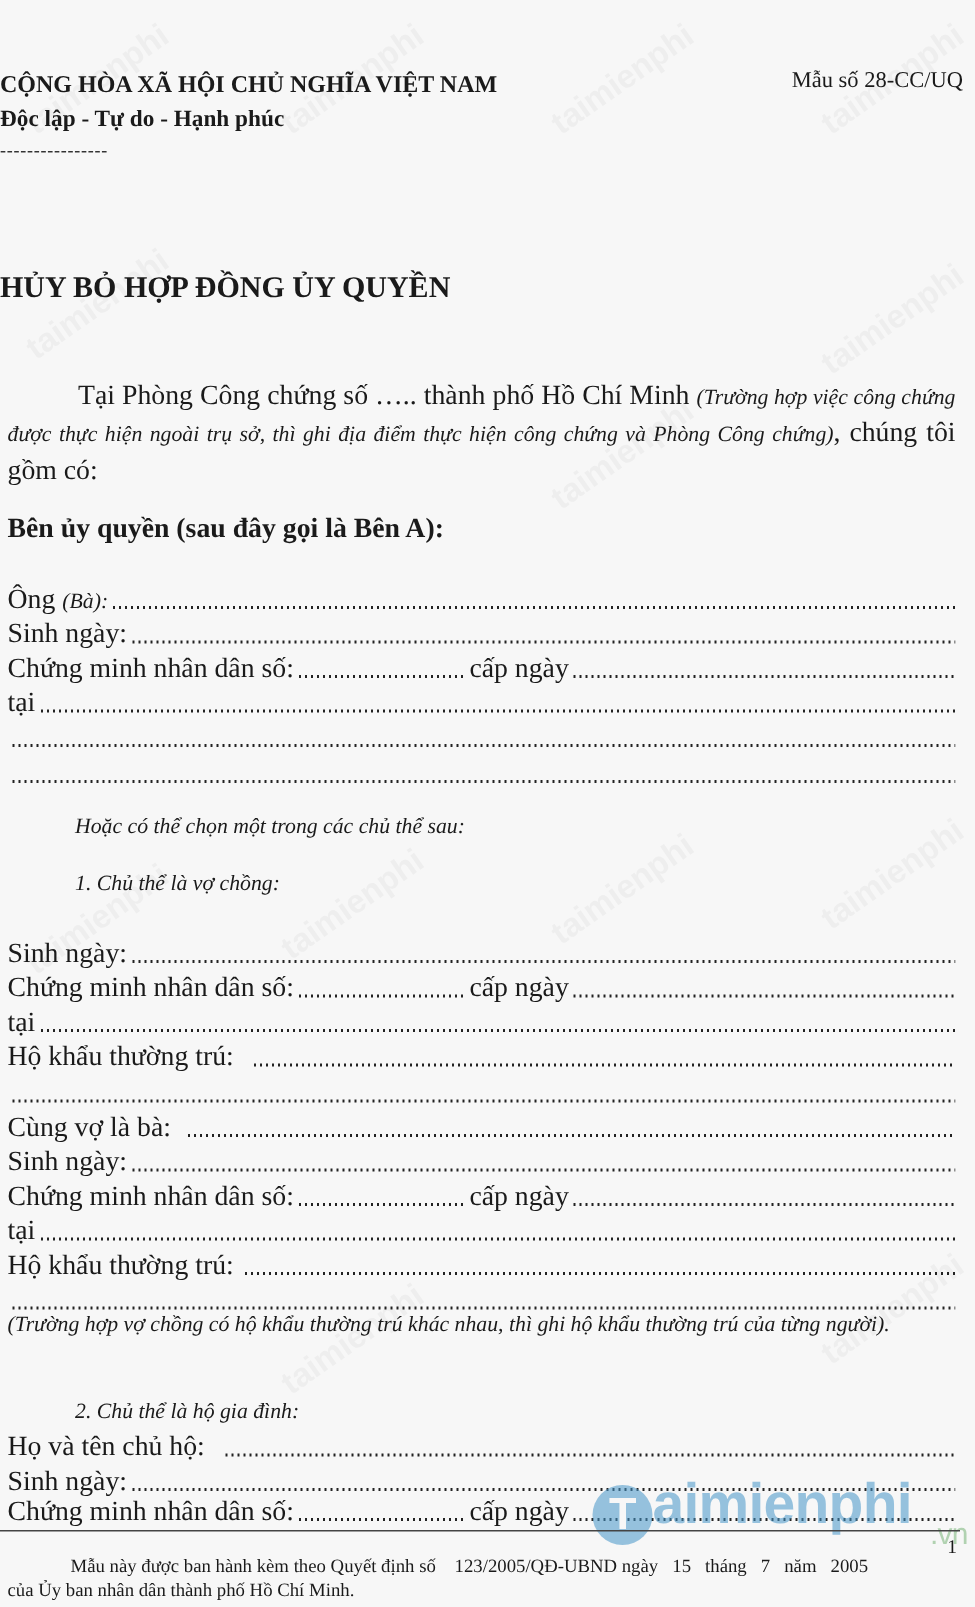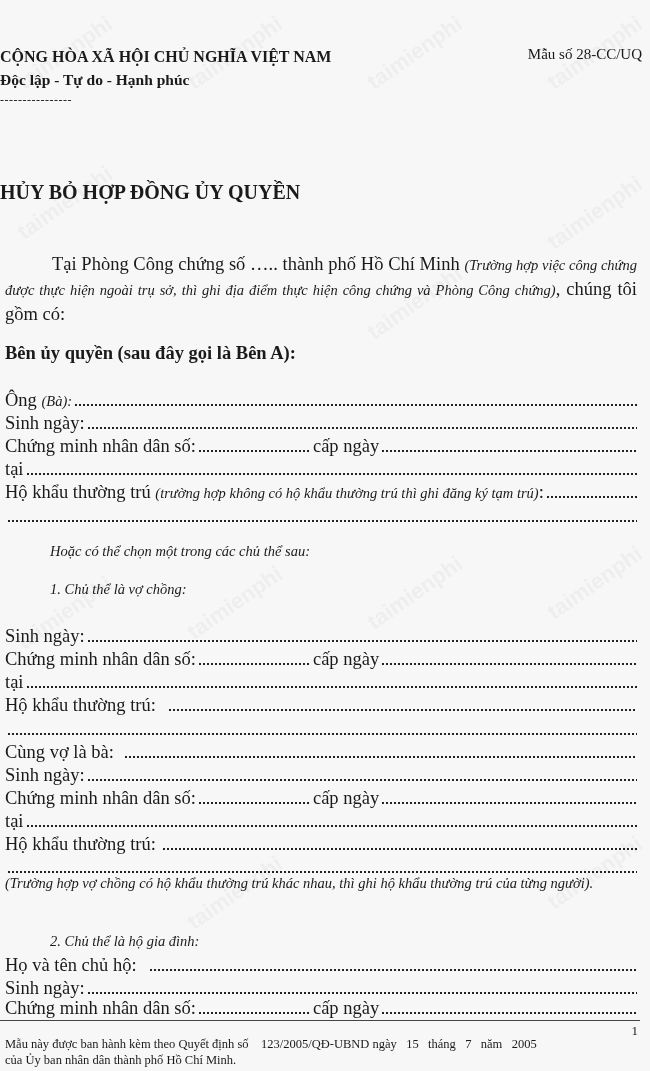--- a/index.html
+++ b/index.html
@@ -112,21 +112,20 @@
     <span class="lbl">Chứng minh nhân dân số:</span>
     <span class="dots short"></span>
     <span class="mid">cấp ngày</span>
     <span class="dots"></span>
   </div>
   <div class="line" style="top:457px;">
     <span class="lbl">tại</span>
     <span class="dots"></span>
   </div>
   <div class="line" style="top:480px;">
-    <span class="lbl"><span>Hộ khẩu thường trú </span><i>(trường hợp không có hộ khẩu thường trú thì ghi đăng ký tạm trú)</i><span>:</span></span>
     <span class="dots"></span>
   </div>
   <div class="line" style="top:504px;">
     <span class="dots"></span>
   </div>
 
   <div class="italic-note" style="top:543px;">Hoặc có thể chọn một trong các chủ thể sau:</div>
   <div class="italic-note" style="top:581px;">1. Chủ thể là vợ chồng:</div>
 
   <div class="line" style="top:624px;">
@@ -189,20 +188,21 @@
     <span class="lbl">Sinh ngày:</span>
     <span class="dots"></span>
   </div>
   <div class="line" style="top:996px;">
     <span class="lbl">Chứng minh nhân dân số:</span>
     <span class="dots short"></span>
     <span class="mid">cấp ngày</span>
     <span class="dots"></span>
   </div>
 
+  <div class="logo"><span class="t">T</span><span>aimienphi</span><span class="vn">.vn</span></div>
 
   <div class="footer-rule"></div>
   <div class="page-num">1</div>
   <div class="footer-text">
-    <div style="white-space:pre;">Mẫu này được ban hành kèm theo Quyết định số    123/2005/QĐ-UBND ngày   15   tháng   7   năm   2005</div>
+    <div style="white-space:pre;margin-left:42px;">Mẫu này được ban hành kèm theo Quyết định số    123/2005/QĐ-UBND ngày   15   tháng   7   năm   2005</div>
     <div>của Ủy ban nhân dân thành phố Hồ Chí Minh.</div>
   </div>
 </div>
 
 </body></html>

